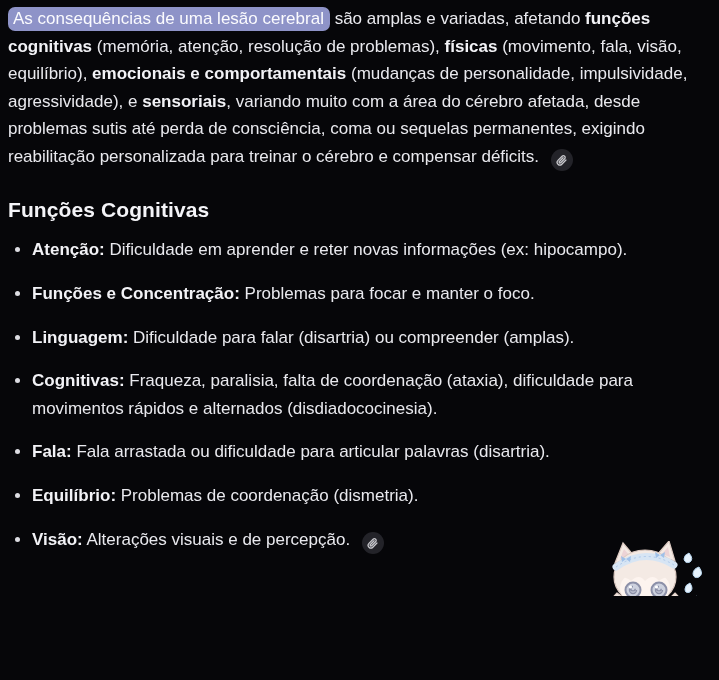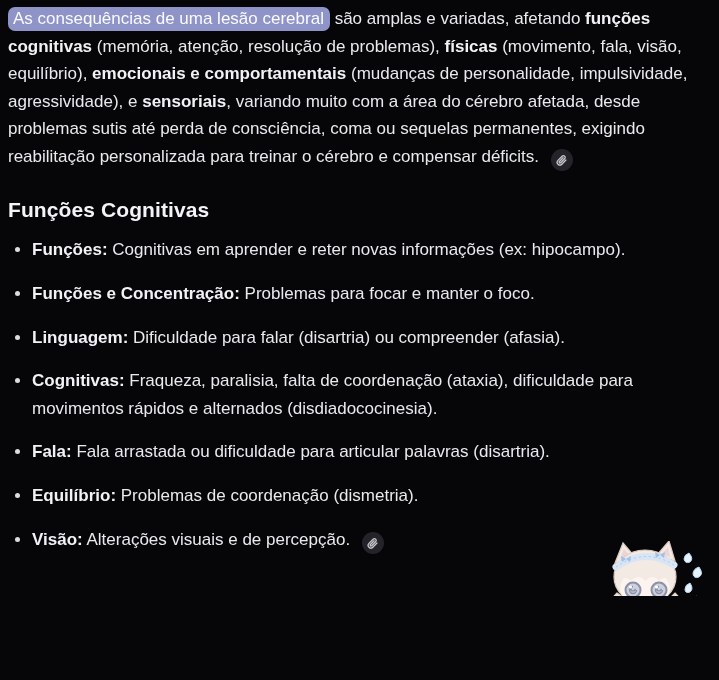--- a/index.html
+++ b/index.html
@@ -92,25 +92,25 @@
     <button class="clip-badge">
           <svg viewBox="0 0 24 24" fill="none" stroke="#c9c9ce" stroke-width="2.4" stroke-linecap="round" stroke-linejoin="round">
             <path d="M20.2 11.2l-7.6 7.6a5 5 0 0 1-7.1-7.1l7.6-7.6a3.3 3.3 0 0 1 4.7 4.7l-7.3 7.3a1.7 1.7 0 0 1-2.4-2.4l6.8-6.8"></path>
           </svg>
         </button>
   </p>
     <div id="sections">
     <section>
       <h2 class="section-heading">Funções Cognitivas</h2>
       <ul class="section-list">
-    <li><span class="bullet-label">Funções:</span><span class="bullet-text"> Cognitivas em aprender e reter novas informações (ex: hipocampo).</span></li>
+    <li><span class="bullet-label">Atenção:</span><span class="bullet-text"> Dificuldade em aprender e reter novas informações (ex: hipocampo).</span></li>
 
     <li><span class="bullet-label">Funções e Concentração:</span><span class="bullet-text"> Problemas para focar e manter o foco.</span></li>
 
-    <li><span class="bullet-label">Linguagem:</span><span class="bullet-text"> Dificuldade para falar (disartria) ou compreender (afasia).</span></li>
+    <li><span class="bullet-label">Linguagem:</span><span class="bullet-text"> Dificuldade para falar (disartria) ou compreender (amplas).</span></li>
 
   </ul>
     </section>
 
     <section>
       <ul class="section-list">
     <li><span class="bullet-label">Cognitivas:</span><span class="bullet-text"> Fraqueza, paralisia, falta de coordenação (ataxia), dificuldade para movimentos rápidos e alternados (disdiadococinesia).</span></li>
 
     <li><span class="bullet-label">Fala:</span><span class="bullet-text"> Fala arrastada ou dificuldade para articular palavras (disartria).</span></li>
 

